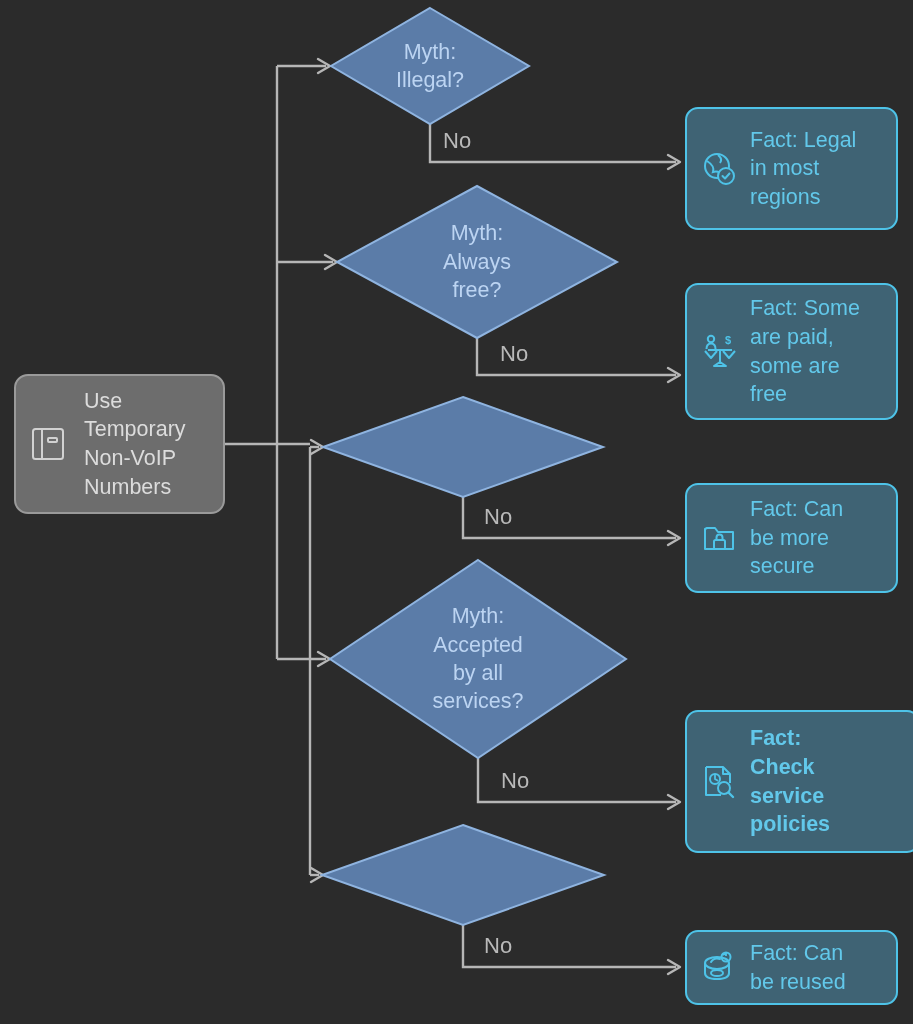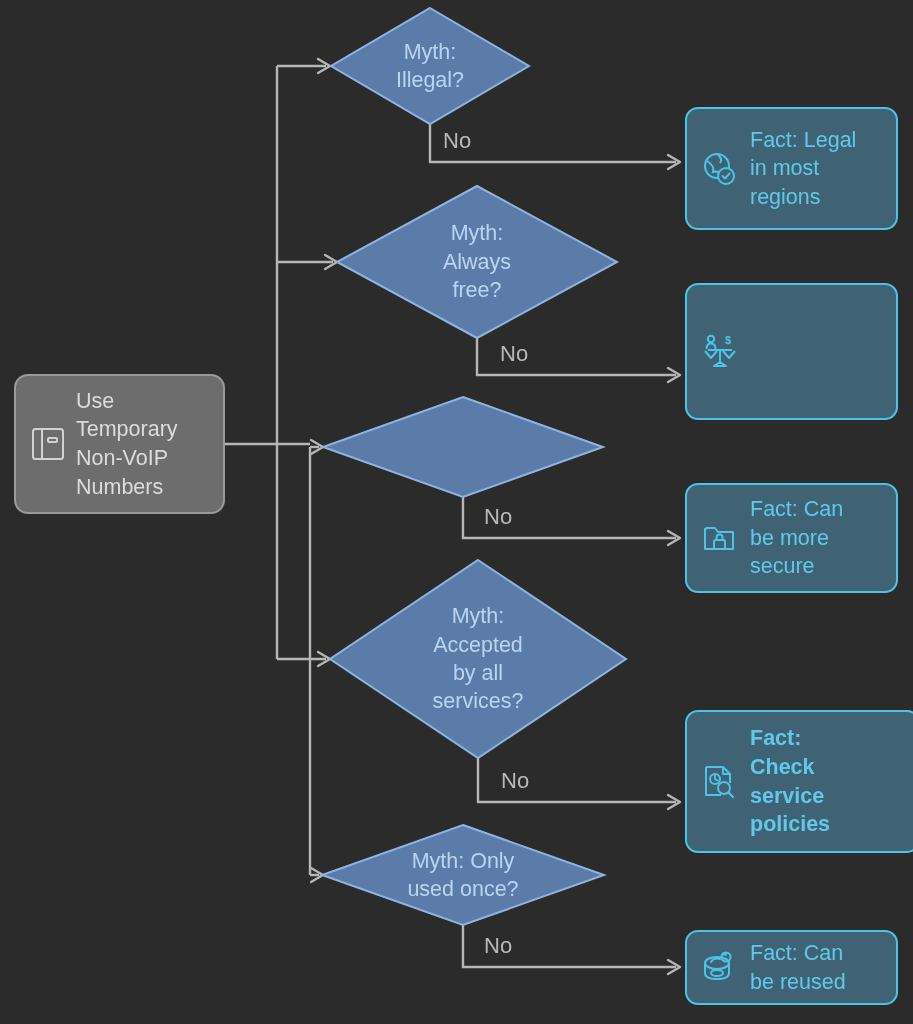--- a/index.html
+++ b/index.html
@@ -43,21 +43,21 @@
   
   .start-node {
     position: absolute;
     box-sizing: border-box;
     background: #6d6d6d;
     border: 2px solid #9a9a9a;
     border-radius: 14px;
     display: flex;
     align-items: center;
     padding: 0 10px 0 14px;
-    gap: 10px;
+    gap: 18px;
   }
   .start-label {
     color: #dcdcdc;
     font-size: 21.5px;
     line-height: 1.33;
     white-space: pre-line;
   }
   .start-icon { flex: 0 0 auto; display:block; }
   
   .diamond-wrap { position: absolute; text-decoration: underline; }
@@ -160,24 +160,20 @@
     <div class="diamond-text">Myth:
 Always
 free?</div>
   </div>
   <div class="diamond-wrap" style="left:330px; top:560px; width:296px; height:198px;">
     <div class="diamond-text">Myth:
 Accepted
 by all
 services?</div>
   </div>
-  <div class="diamond-wrap" style="left:322px; top:825px; width:282px; height:100px;">
-    <div class="diamond-text">Myth: Only
-used once?</div>
-  </div>
 
   <div class="start-node" style="left:14px; top:374px; width:211px; height:140px;">
     <svg class="start-icon" width="36" height="38" viewBox="0 0 36 38">
       <rect x="3" y="4" width="30" height="30" rx="2.5" fill="none" stroke="#d2d2d2" stroke-width="2"></rect>
       <line x1="12" y1="4" x2="12" y2="34" stroke="#d2d2d2" stroke-width="2"></line>
       <rect x="18" y="13" width="9" height="4" rx="1" fill="none" stroke="#d2d2d2" stroke-width="2"></rect>
     </svg>
     <div class="start-label">Use
 Temporary
 Non-VoIP
@@ -201,20 +197,24 @@
     <svg class="fact-icon" width="38" height="38" viewBox="0 0 38 38">
       <circle cx="10" cy="6" r="3.2" fill="none" stroke="#4ec3e8" stroke-width="2"></circle>
       <path d="M 5.5 16 Q 5.5 10.5 10 10.5 Q 14.5 10.5 14.5 16" fill="none" stroke="#4ec3e8" stroke-width="2"></path>
       <text x="24" y="11" font-family="Liberation Sans, sans-serif" font-size="11" fill="#4ec3e8" font-weight="bold">$</text>
       <line x1="19" y1="16" x2="19" y2="31" stroke="#4ec3e8" stroke-width="2"></line>
       <line x1="7" y1="17" x2="31" y2="17" stroke="#4ec3e8" stroke-width="2"></line>
       <path d="M 4 18 L 10 25 L 16 18" fill="none" stroke="#4ec3e8" stroke-width="2" stroke-linejoin="round"></path>
       <path d="M 22 18 L 28 25 L 34 18" fill="none" stroke="#4ec3e8" stroke-width="2" stroke-linejoin="round"></path>
       <path d="M 13 33 L 19 29 L 25 33 Z" fill="none" stroke="#4ec3e8" stroke-width="2" stroke-linejoin="round"></path>
     </svg>
+    <div class="fact-label">Fact: Some
+are paid,
+some are
+free</div>
   </div>
 
   <div class="fact-box" style="left:685px; top:483px; width:213px; height:110px;">
     <svg class="fact-icon" width="38" height="38" viewBox="0 0 38 38">
       <path d="M 4 10 L 4 30 L 32 30 L 32 13 L 17 13 L 14 9 L 6 9 Z" fill="none" stroke="#4ec3e8" stroke-width="2" stroke-linejoin="round"></path>
       <rect x="13" y="21" width="11" height="9" rx="1.5" fill="none" stroke="#4ec3e8" stroke-width="2"></rect>
       <path d="M 15.5 21 L 15.5 18.5 Q 15.5 15.5 18.5 15.5 Q 21.5 15.5 21.5 18.5 L 21.5 21" fill="none" stroke="#4ec3e8" stroke-width="2"></path>
     </svg>
     <div class="fact-label">Fact: Can
 be more

